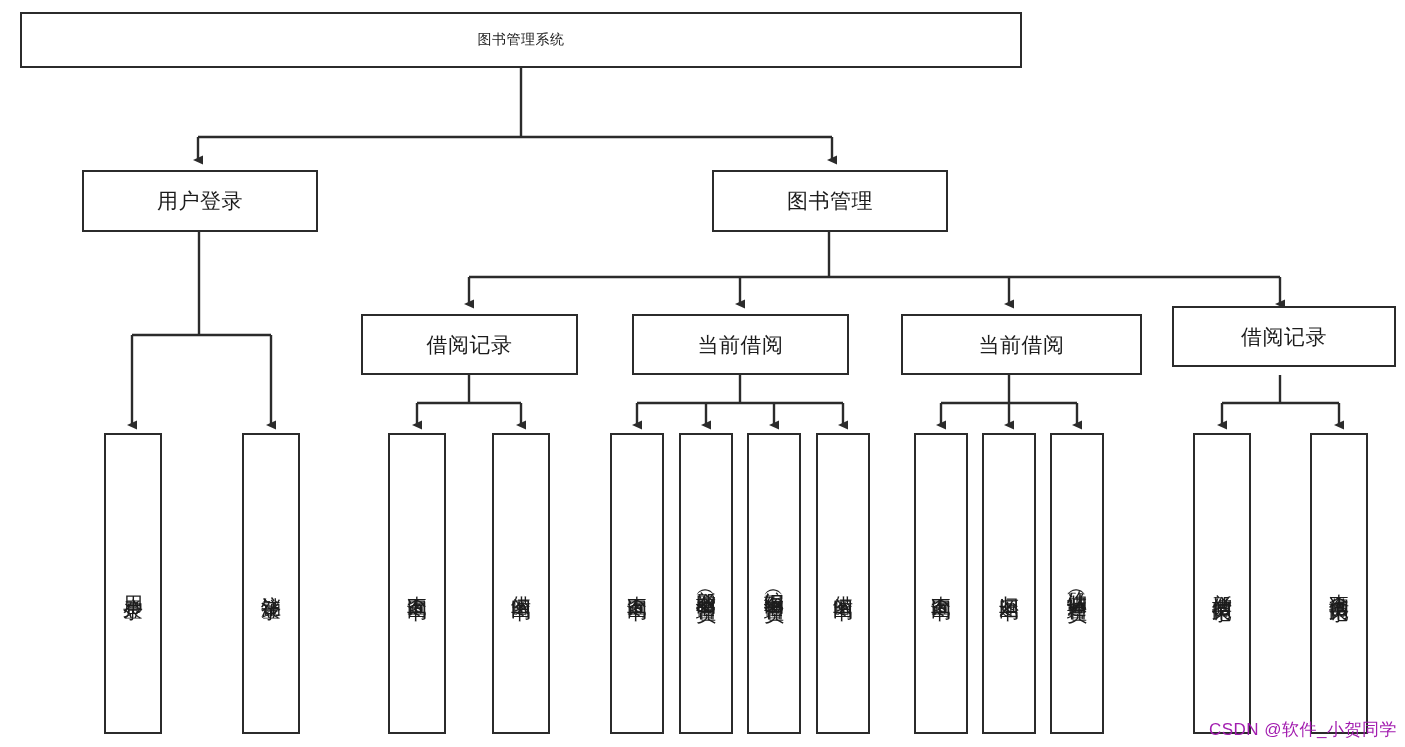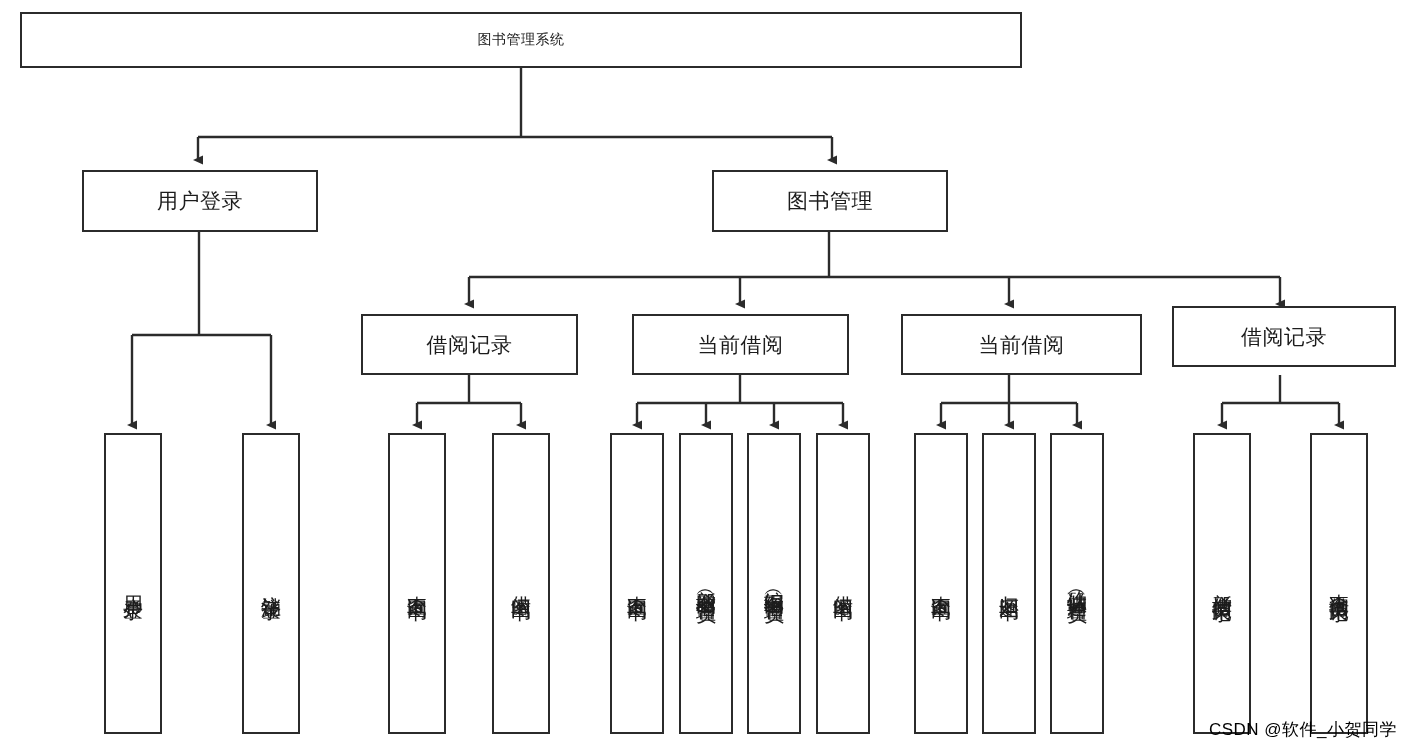--- a/index.html
+++ b/index.html
@@ -63,21 +63,21 @@
     font-size: 20px;
     line-height: 1.05;
     letter-spacing: 2px;
     white-space: nowrap;
   }
   .watermark {
     position: absolute;
     right: 8px;
     bottom: 6px;
     font-size: 17px;
-    color: #000000;
+    color: #a21caf;
     letter-spacing: 0.5px;
     z-index: 5;
     white-space: nowrap;
   }
 </style>
 </head>
 <body>
 
 <div id="canvas">
 

